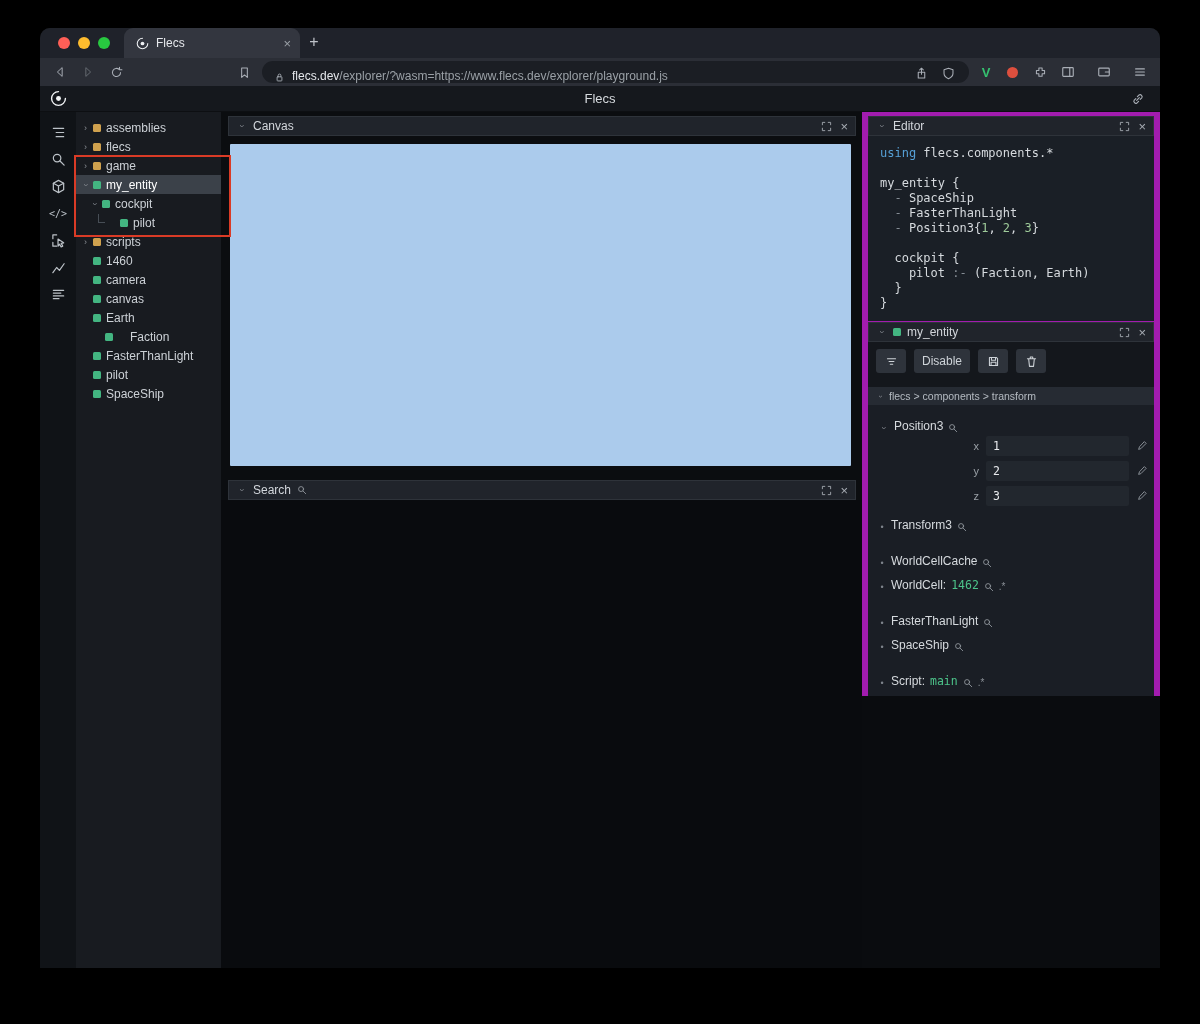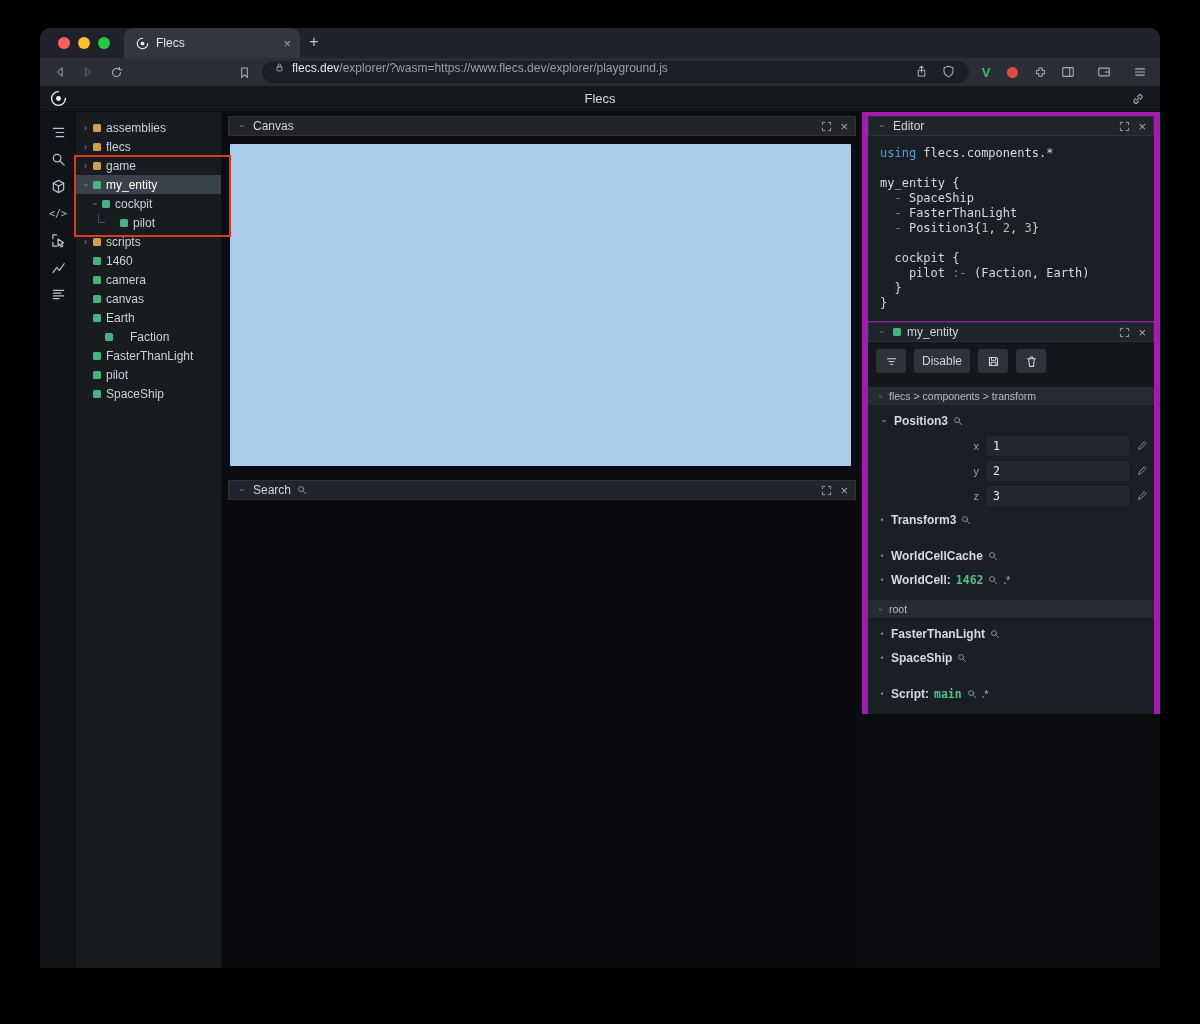--- a/index.html
+++ b/index.html
@@ -18,21 +18,21 @@
   .tab { width:176px; height:30px; background:#33363f; border-radius:9px 9px 0 0;
          display:flex; align-items:center; padding:0 9px 0 11px; gap:7px; }
   .tab-label { font-size:12px; color:#e6e8ec; flex:1; }
   .tab-close { color:#9aa0a6; font-size:13px; line-height:1; cursor:default; }
   .newtab { width:28px; text-align:center; color:#bfc3c9; font-size:16px; padding-bottom:7px; }
 
   .toolbar { height:28px; background:#2b2e36; display:flex; align-items:center; padding:0 10px; gap:8px; flex-shrink:0; }
   .nav-ic { display:flex; align-items:center; justify-content:center; width:20px; height:20px; color:#a9aeb6; }
   .nav-ic.dim { color:#666b72; }
   .addressbar { flex:1; height:22px; background:#1b1e24; border-radius:12px; display:flex;
-                align-items:flex-start; padding:0 11px; gap:7px; font-size:12px; overflow:hidden; }
+                align-items:flex-end; padding:0 11px; gap:7px; font-size:12px; overflow:hidden; }
   .url { white-space:nowrap; overflow:hidden; }
   .url .dom { color:#e3e6ea; }
   .url .path { color:#9aa0a6; }
   .bar-spacer { flex:1; }
   .ext-v { color:#35c06f; font-weight:bold; font-size:13px; width:18px; text-align:center; }
   .ext-dot { width:11px; height:11px; border-radius:50%; background:#dd4f3e; margin:0 4px; }
 
   
   .app-header { height:26px; background:#15181d; display:flex; align-items:center; position:relative;
                 border-bottom:1px solid #0d0f12; flex-shrink:0; }
@@ -80,21 +80,21 @@
 
   .insp-head { margin:1px 6px 0 6px; }
   .insp-wrap { margin:0 6px; background:#14171c; }
   .insp-toolbar { display:flex; gap:8px; padding:7px 8px 14px 8px; }
   .ibtn { height:24px; min-width:30px; background:#2e333b; border-radius:3px; display:flex; align-items:center;
           justify-content:center; color:#ced3d8; padding:0 8px; font-size:12px; }
   .sec-head { height:18px; background:#262b33; display:flex; align-items:center; gap:5px; padding:0 8px;
               font-size:10.5px; color:#b5bbc2; }
   .sec-head .chev { width:8px; font-size:8px; }
   .sec-body { background:#1a1e25; padding:4px 0 8px 0; }
-  .comp-row { height:24px; display:flex; align-items:center; padding:0 10px; font-size:12px; color:#d6dade; gap:5px;font-weight:bold; }
+  .comp-row { height:24px; display:flex; align-items:flex-end; padding:0 10px; font-size:12px; color:#d6dade; gap:5px; }
   .bullet { color:#7d838b; font-size:9px; width:8px; text-align:center; }
   .comp-value { color:#4cc38a; font-family:"DejaVu Sans Mono",monospace; font-size:11.5px; }
   .mag { color:#9aa0a6; display:flex; align-items:center; }
   .comp-suffix { color:#8a9097; font-size:10px; }
   .field-row { height:25px; display:flex; align-items:center; justify-content:flex-end; gap:7px; padding-right:6px; }
   .field-key { color:#9aa0a6; font-size:11px; }
   .field-input { width:143px; height:20px; background:#22272e; border-radius:2px; color:#e8eaed;
                  font-family:"DejaVu Sans Mono",monospace; font-size:11.5px; display:flex; align-items:center; padding:0 7px; }
   .pencil { color:#8a9097; display:flex; align-items:center; }
   .rc-filler { flex:1; background:#0a0c0f; }
@@ -499,24 +499,20 @@
                 <span class="comp-value">1462</span>
                 <span class="mag">
                   <svg width="10" height="10" viewBox="0 0 16 16" fill="none" stroke="currentColor" stroke-width="1.3" stroke-linecap="round" stroke-linejoin="round">
                     <circle cx="6.5" cy="6.5" r="4"></circle>
                     <path d="M9.6 9.6L14 14"></path>
                   </svg>
                 </span>
                 <span class="comp-suffix">.*</span>
               </div>
             </div>
-            <div class="sec-head">
-              <span class="chev down">›</span>
-              <span>root</span>
-            </div>
             <div class="sec-body">
               <div class="comp-row">
                 <span class="bullet">•</span>
                 <span class="comp-name">FasterThanLight</span>
                 <span class="mag">
                   <svg width="10" height="10" viewBox="0 0 16 16" fill="none" stroke="currentColor" stroke-width="1.3" stroke-linecap="round" stroke-linejoin="round">
                     <circle cx="6.5" cy="6.5" r="4"></circle>
                     <path d="M9.6 9.6L14 14"></path>
                   </svg>
                 </span>

